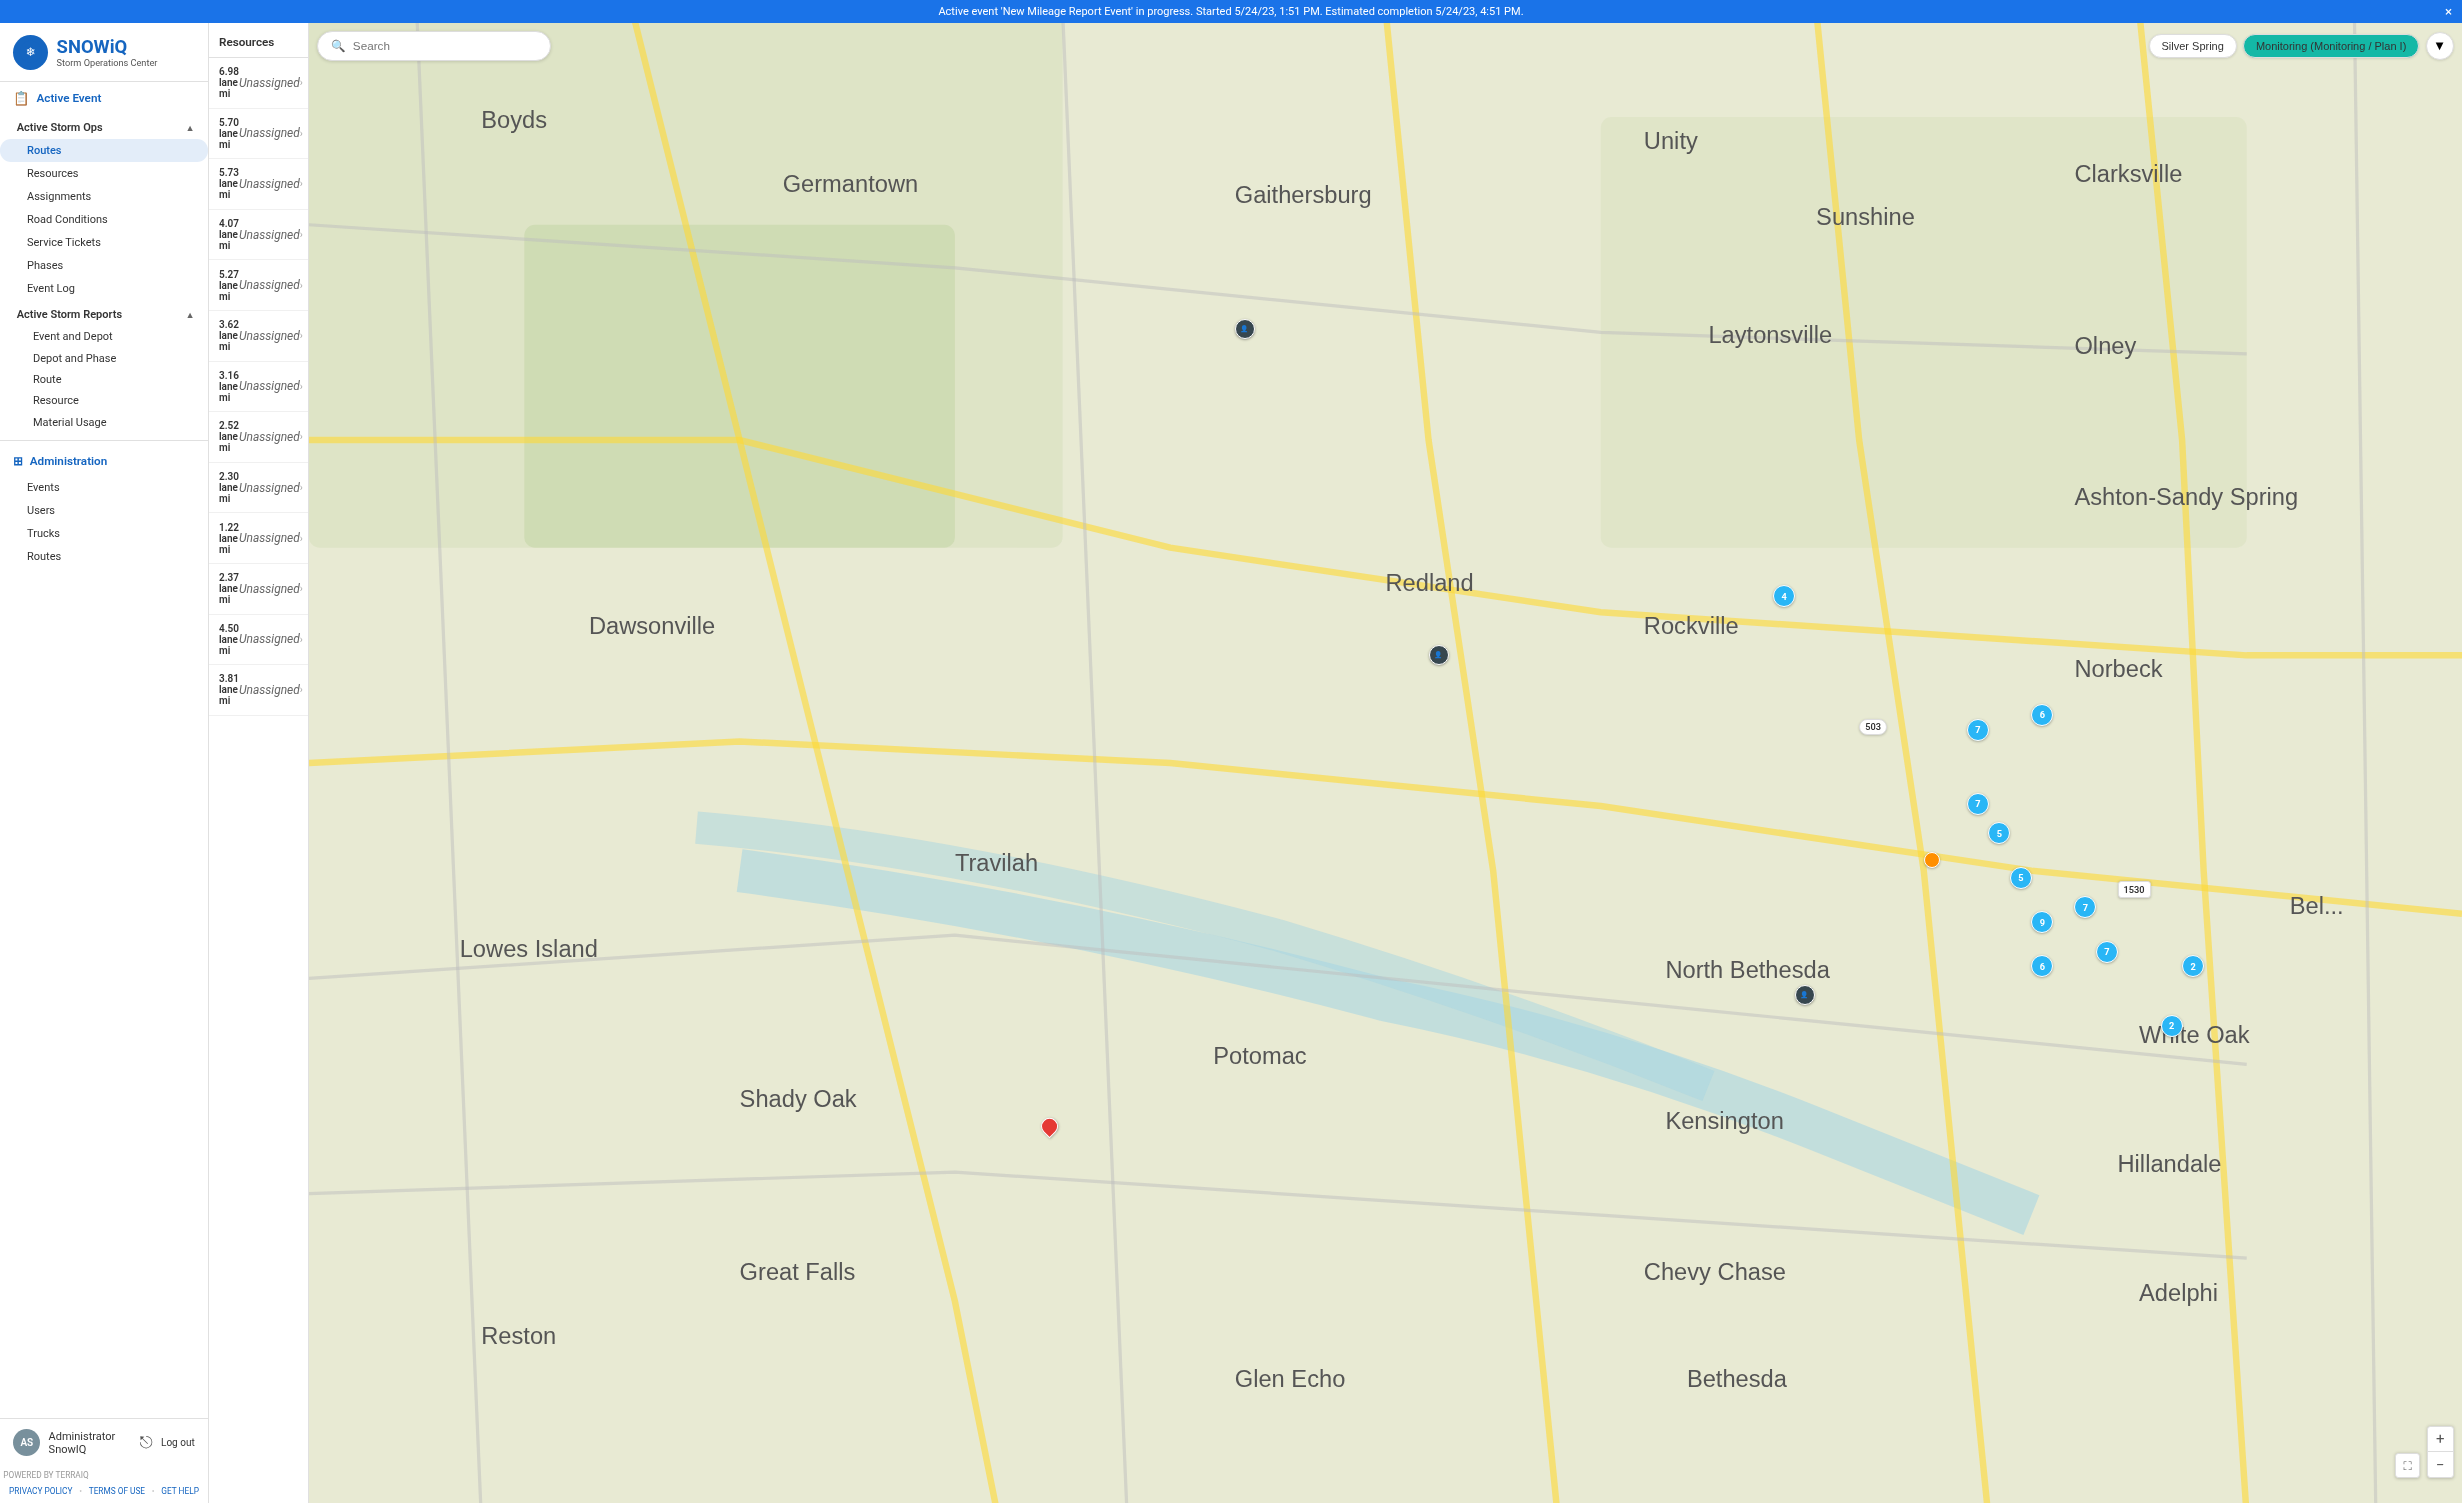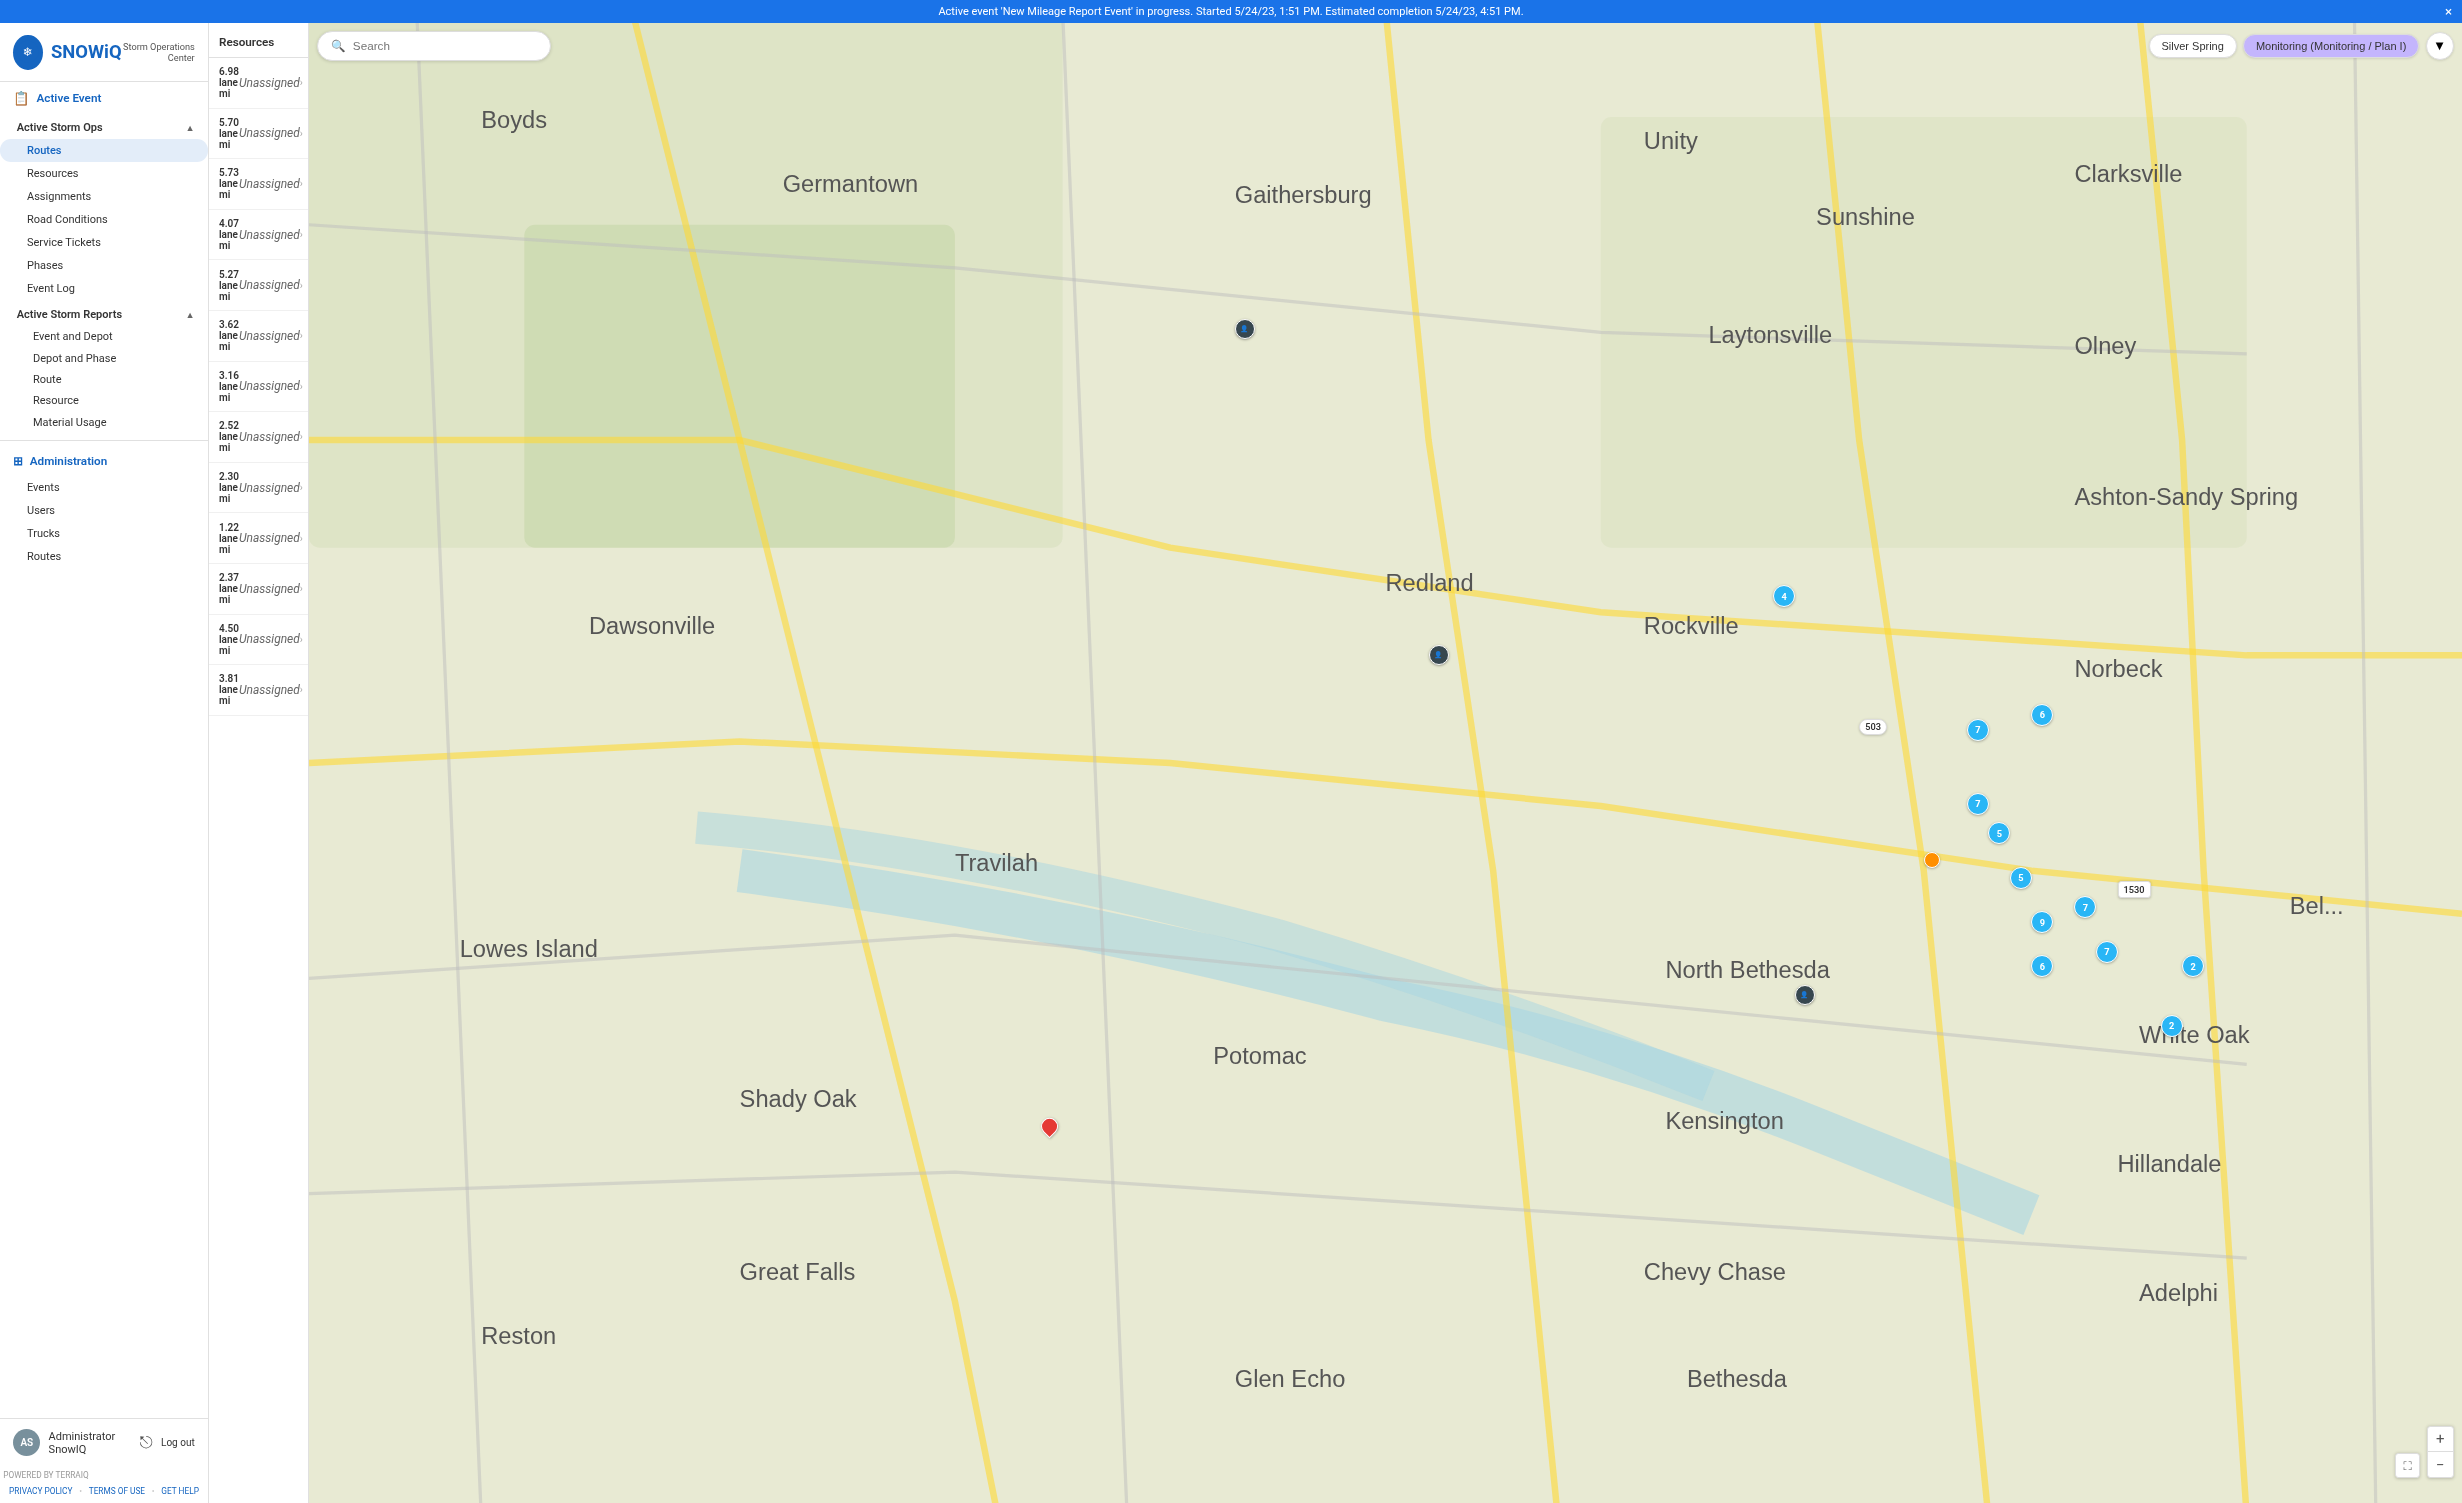--- a/index.html
+++ b/index.html
@@ -56,21 +56,21 @@
       width: 35px;
       height: 35px;
       border-radius: 50%;
       background: #1565c0;
       display: flex;
       align-items: center;
       justify-content: center;
       color: white;
       font-size: 15px;
     }
-    #logo-text-area { display: flex; flex-direction: row; text-align: right; }
+    #logo-text-area { display: flex; flex-direction: column; }
     #logo-name { font-size: 18.4px; font-weight: 700; color: #1565c0; }
     #logo-sub { font-size: 9.2px; color: #555; }
 
     .nav-section { padding: 0; }
     .nav-section-header {
       display: flex;
       align-items: center;
       gap: 6.7px;
       padding: 8.3px 13.3px;
       font-size: 11.7px;
@@ -272,21 +272,21 @@
     .map-btn {
       background: #fff;
       border: 0.8px solid #ddd;
       border-radius: 16.7px;
       padding: 5px 11.7px;
       font-size: 11px;
       color: #333;
       cursor: pointer;
       box-shadow: 0 0.8px 2.5px rgba(0,0,0,0.12);
     }
-    .map-btn.active { background: #c4b5fd; font-weight: 500; }
+    .map-btn.active { background: #14b8a6; font-weight: 500; }
     .filter-btn {
       background: #fff;
       border: 0.8px solid #ddd;
       border-radius: 50%;
       width: 28px;
       height: 28px;
       display: flex;
       align-items: center;
       justify-content: center;
       cursor: pointer;

